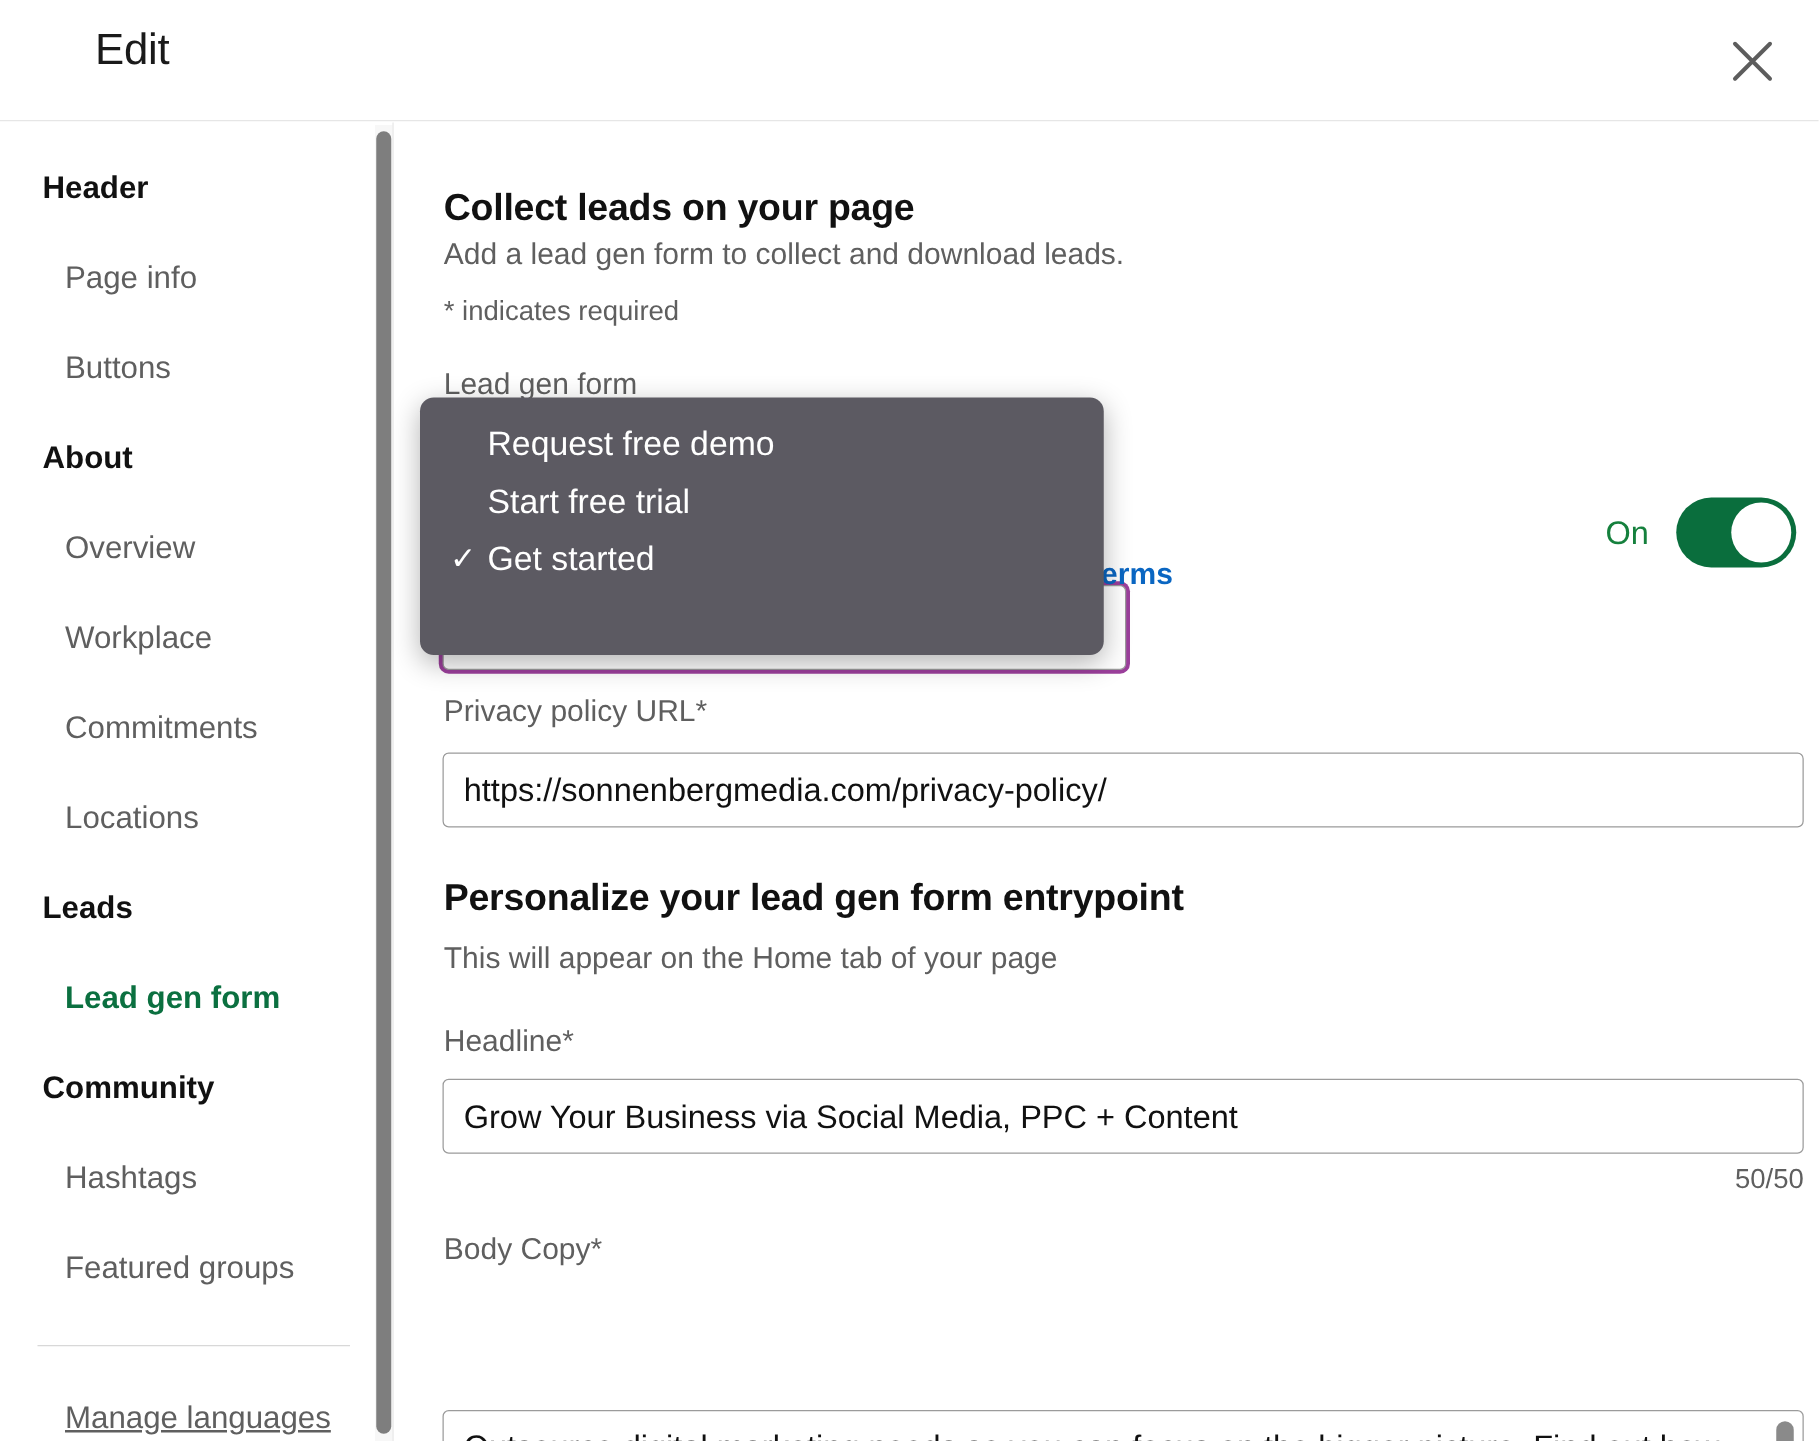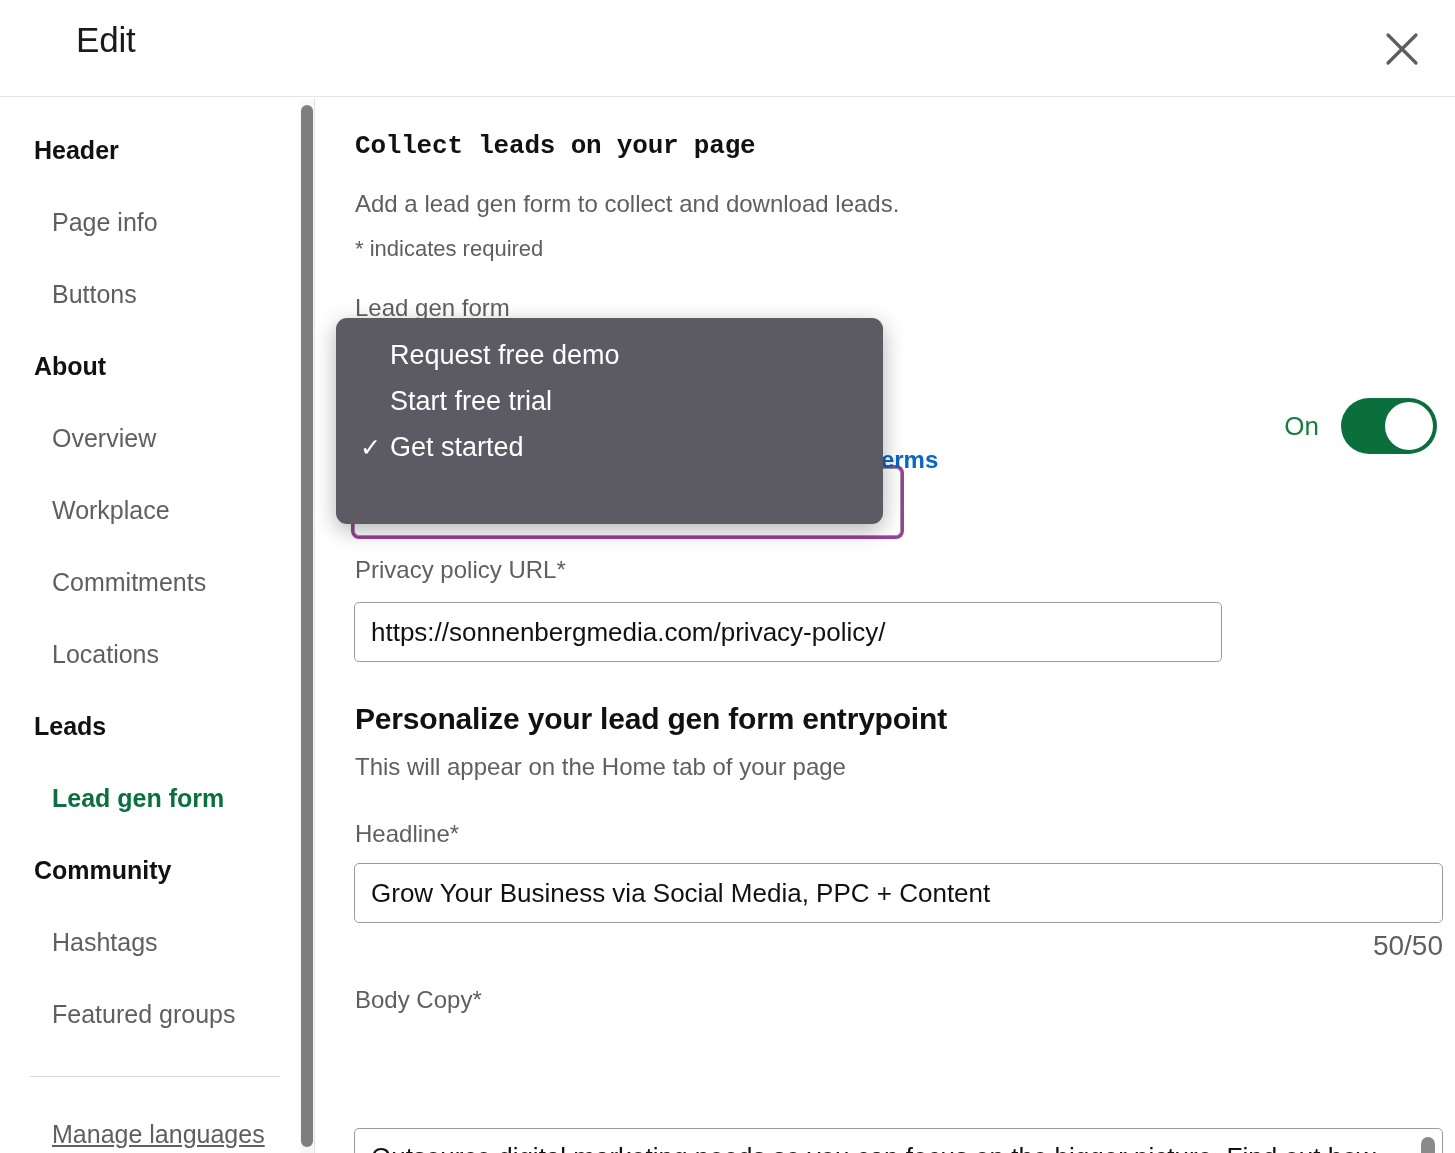--- a/index.html
+++ b/index.html
@@ -56,22 +56,22 @@
     position: absolute; left: 314px; top: 98px; width: 1px; height: 1055px;
     background: #e4e4e4;
   }
 
   
   .main {
     position: absolute; left: 315px; top: 98px; width: 1140px; height: 1055px;
     background: #fff; overflow: hidden;
   }
   .h-title {
-    position: absolute; left: 40px; top: 33px;
-    font-size: 26px; font-weight: 700; color: #111; letter-spacing: -0.2px; font-family: Liberation Mono, monospace;
+    position: absolute; left: 40px; top: 52px;
+    font-size: 30px; font-weight: 700; color: #111; letter-spacing: -0.2px;
   }
   .h-sub {
     position: absolute; left: 40px; top: 92px;
     font-size: 24px; color: #5f5f5f;
   }
   .h-req {
     position: absolute; left: 40px; top: 138px;
     font-size: 22px; color: #5f5f5f;
   }
 
@@ -106,21 +106,21 @@
     width: 48px; height: 48px; border-radius: 50%; background: #fff;
   }
 
   
   .text-input {
     position: absolute; border: 1px solid #9b9b9b; border-radius: 5px;
     background: #fff; font-family: "Liberation Sans", sans-serif;
     font-size: 26px; color: #111; padding: 0 16px;
   }
   .counter {
-    position: absolute; font-size: 28px; color: #5f5f5f; text-align: right;
+    position: absolute; font-size: 22px; color: #5f5f5f; text-align: right;
   }
   .sect-title {
     position: absolute; font-size: 30px; font-weight: 700; color: #111;
     letter-spacing: -0.2px;
   }
   .sect-sub { position: absolute; font-size: 24px; color: #5f5f5f; }
 
   .textarea-box {
     position: absolute; left: 39px; top: 1030px; width: 1089px; height: 93px;
     border: 1px solid #9b9b9b; border-radius: 5px; background: #fff; overflow: hidden;
@@ -208,21 +208,21 @@
     <div class="terms-link">Terms</div>
 
     <div class="toggle-wrap">
       <span class="toggle-label">On</span>
       <div class="toggle">
         <div class="toggle-knob"></div>
       </div>
     </div>
 
     <div class="field-label" style="left:40px; top:458px;">Privacy policy URL*</div>
-    <input class="text-input" style="left: 39px; top: 504px; width: 868px; height: 60px;" value="https://sonnenbergmedia.com/privacy-policy/">
+    <input class="text-input" style="left: 39px; top: 504px; width: 1089px; height: 60px;" value="https://sonnenbergmedia.com/privacy-policy/">
 
     <div class="sect-title" style="left:40px; top:604px;text-align:center;">Personalize your lead gen form entrypoint</div>
     <div class="sect-sub" style="left:40px; top:655px;">This will appear on the Home tab of your page</div>
 
     <div class="field-label" style="left:40px; top:722px;">Headline*</div>
     <input class="text-input" style="left: 39px; top: 765px; width: 1089px; height: 60px;" value="Grow Your Business via Social Media, PPC + Content">
     <div class="counter" style="left:828px; top:832px; width:300px;">50/50</div>
 
     <div class="field-label" style="left:40px; top:888px;">Body Copy*</div>
     <div class="textarea-box">

